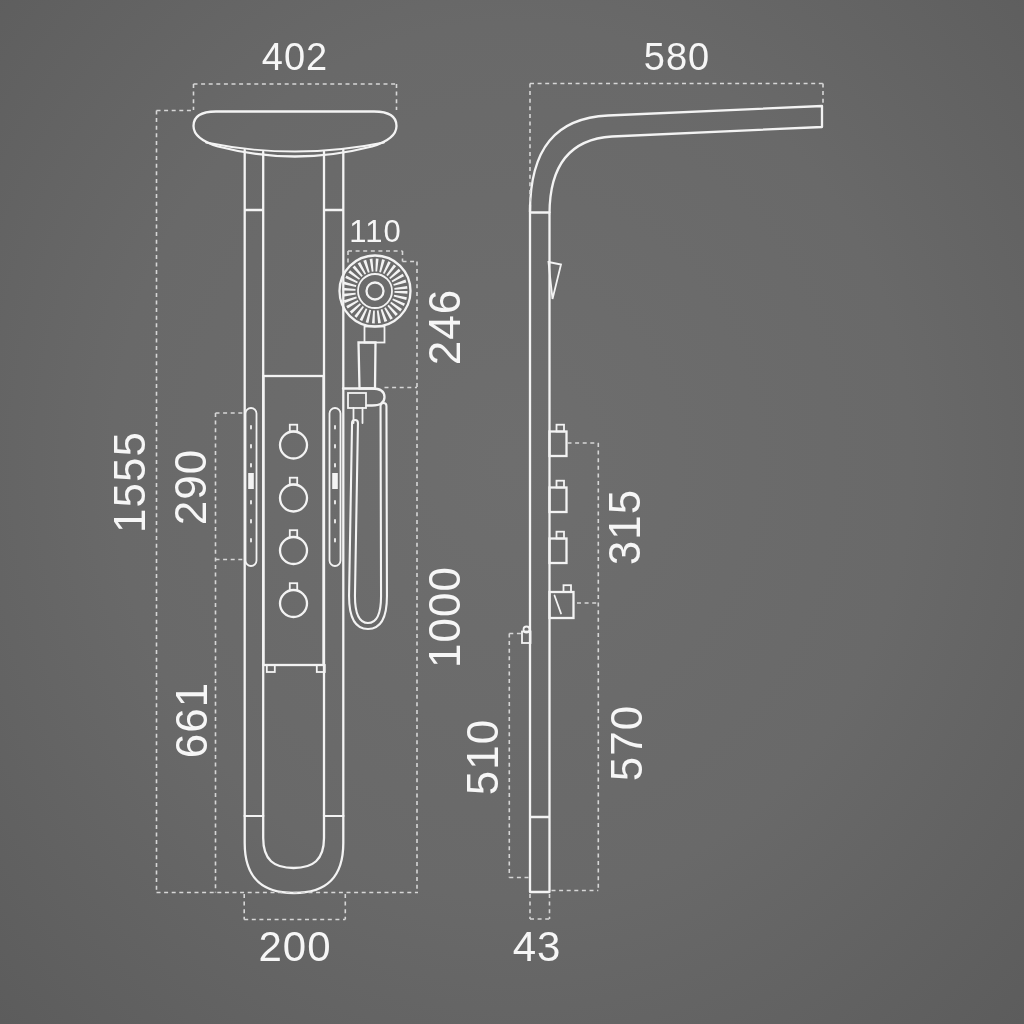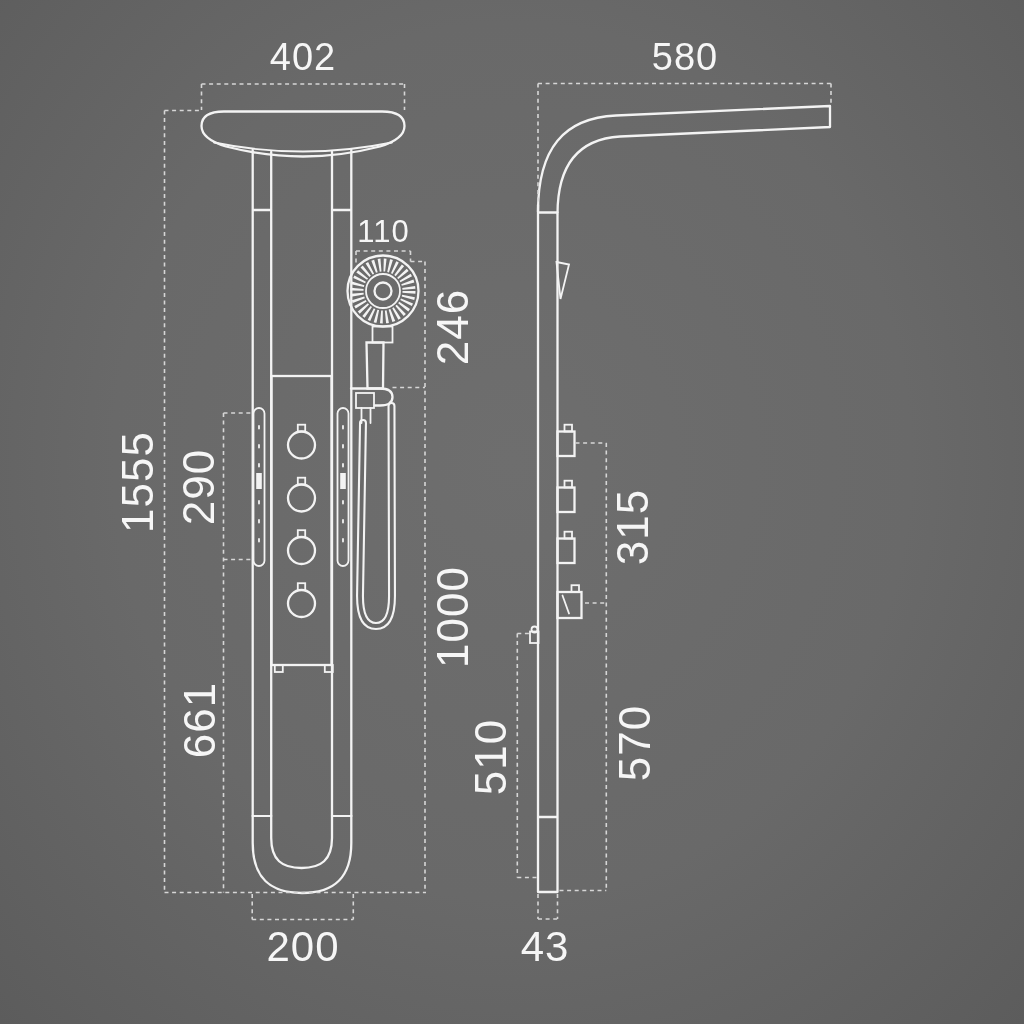--- a/index.html
+++ b/index.html
@@ -1,20 +1,20 @@
 <!DOCTYPE html>
 <html><head>
 <meta charset="utf-8">
 <style>
   html,body{margin:0;padding:0;width:1024px;height:1024px;overflow:hidden;}
   body{
     background:radial-gradient(ellipse at 50% 45%, #6e6e6e 0%, #696969 55%, #5c5c5c 100%);
     font-family:"Liberation Sans", sans-serif;
   }
-  .canvas{position:absolute;inset:0;margin-left:8px;}
+  .canvas{position:absolute;inset:0;}
   svg{display:block;}
   .ln{stroke:#f3f3f3;stroke-width:2.3;fill:none;stroke-linecap:round;}
   .lnthin{stroke:#f3f3f3;stroke-width:1.8;fill:none;stroke-linecap:round;}
   .fillw{fill:#f3f3f3;stroke:none;}
   .dim{stroke:#d6d6d6;stroke-width:1.6;fill:none;stroke-dasharray:4 3.6;stroke-linecap:butt;}
   .dimt{fill:#f6f6f6;letter-spacing:1px;}
   .t38{font-size:38px;}
   .t42{font-size:42px;}
   .t44{font-size:44px;}
   .t31{font-size:31px;}

